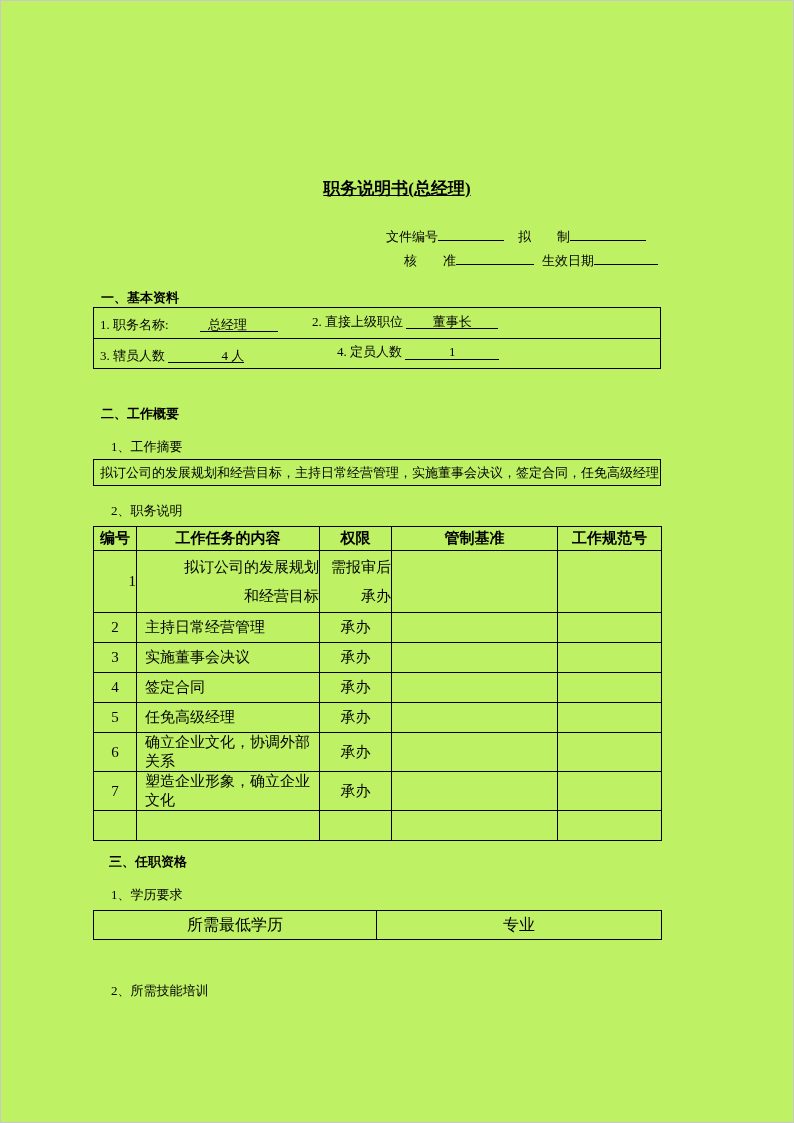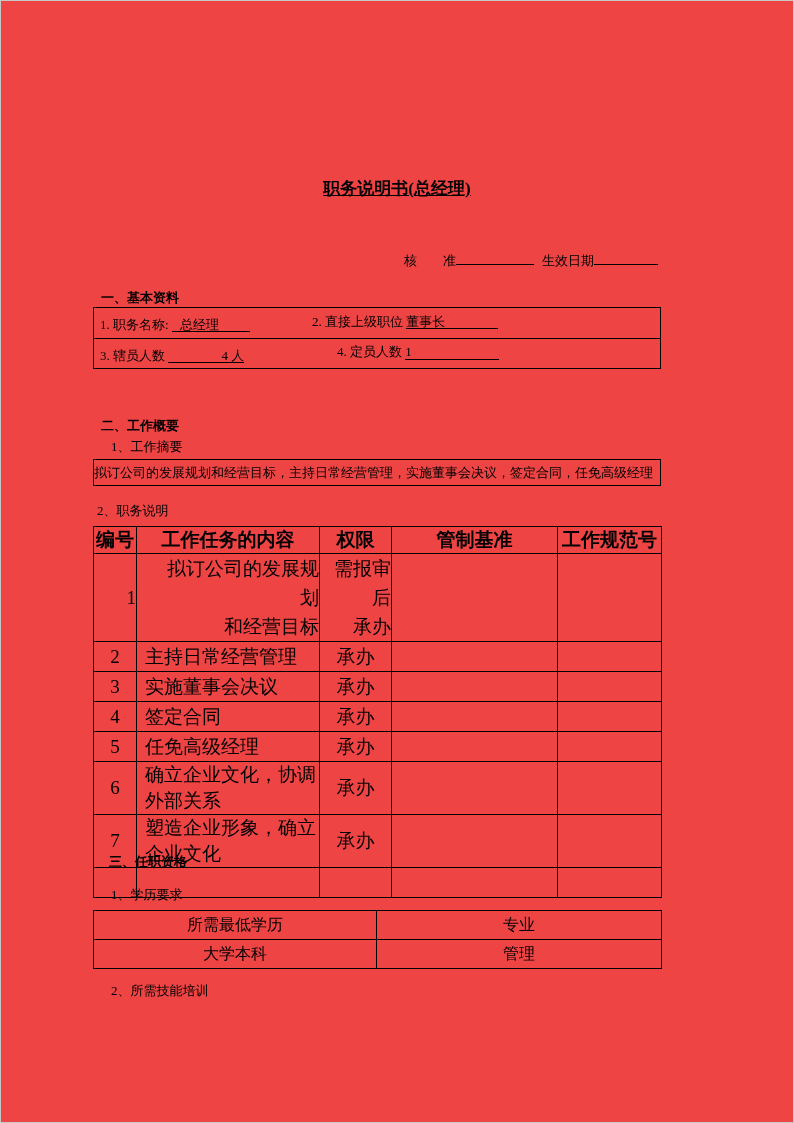--- a/index.html
+++ b/index.html
@@ -1,20 +1,20 @@
 <!DOCTYPE html>
 <html><head>
 <meta charset="utf-8">
 <style>
   * { margin:0; padding:0; box-sizing:border-box; }
   html,body { background:#ffffff; }
   .page {
     position:relative;
     width:794px; height:1123px;
-    background:#ef4444;
+    background:#bef264;
     border:1px solid #c8c8c8;
     font-family:"Liberation Serif","DejaVu Serif",serif;
     color:#000;
     font-size:13px;
     overflow:hidden;
   }
   .abs { position:absolute; }
   .bold { font-weight:bold; }
   .doc-title {
     position:absolute; top:176px; left:0; width:100%;
@@ -39,34 +39,35 @@
     position:absolute; left:0; top:30px; width:100%;
     border-top:1px solid #000;
   }
   .bf { position:absolute; white-space:nowrap; }
   .uval {
     display:inline-block;
     border-bottom:1px solid #000;
     height:16px;
     vertical-align:baseline;
   }
-  .uval.center { text-align:left; }
+  .uval.center { text-align:center; }
   .summary-box {
     position:absolute; left:92px; top:458px;
     width:568px; height:27px;
     border:1px solid #000;
     line-height:25px;
+    padding-left:6px;
     white-space:nowrap;
     overflow:hidden;
   }
   table { border-collapse:collapse; table-layout:fixed; }
   .job-table { position:absolute; left:92px; top:525px; width:568px; }
   .job-table th, .job-table td {
     border:1px solid #000;
-    font-size:19px;
+    font-size:15px;
     vertical-align:middle;
   }
   .job-table th { font-weight:bold; height:24px; text-align:center; }
   .job-table td { height:30px; }
   .c-no   { text-align:center; }
   .c-task { text-align:left; padding-left:8px; }
   .c-auth { text-align:center; }
   .r1 td  { height:62px;text-align:right; }
   .r1 .c-task div, .r1 .c-auth div { line-height:29px; }
   .edu-table { position:absolute; left:92px; top:909px; width:568px; }
@@ -80,58 +81,61 @@
 </style>
 </head>
 <body>
 
 <div class="page">
 
   <div class="doc-title">
     <span>职务说明书(总经理)</span>
   </div>
 
+  <div class="hdr-line" style="left:385px; top:227px;">
+    <span>文件编号</span><span class="fill" style="width:66px;"></span><span class="gap14"></span><span>拟　　制</span><span class="fill" style="width:76px;"></span>
+  </div>
   <div class="hdr-line" style="left:403px; top:251px;">
     <span>核　　准</span><span class="fill" style="width:78px;"></span><span class="gap8"></span><span>生效日期</span><span class="fill" style="width:64px;"></span>
   </div>
 
   <div class="abs bold" style="left:100px; top:288px;">一、基本资料</div>
 
   <div class="basic-box">
     <div class="basic-divider"></div>
 
     <div class="bf" style="left:6px; top:8px;">
       <span>1. 职务名称:</span>
-      <span class="uval" style="width:78px; padding-left:8px;"><span>总经理</span></span>
+      <span class="uval" style="width:78px; padding-left:8px;margin-left:28px;"><span>总经理</span></span>
     </div>
 
     <div class="bf" style="left:218px; top:5px;">
       <span>2. 直接上级职位</span>
       <span class="uval center" style="width:92px;"><span>董事长</span></span>
     </div>
 
     <div class="bf" style="left:6px; top:39px;text-align:right;">
       <span>3. 辖员人数</span>
       <span class="uval" style="width:76px; padding-left:8px;"><span>4 人</span></span>
     </div>
 
     <div class="bf" style="left:215px; top:35px;margin-left:28px;">
       <span>4. 定员人数</span>
       <span class="uval center" style="width:94px;"><span>1</span></span>
     </div>
   </div>
 
-  <div class="abs bold" style="left:100px; top:416px;">二、工作概要</div>
+  <div class="abs bold" style="left:100px; top:404px;">二、工作概要</div>
   <div class="abs" style="left:110px; top:437px;">1、工作摘要</div>
 
   <div class="summary-box">
     <span>拟订公司的发展规划和经营目标，主持日常经营管理，实施董事会决议，签定合同，任免高级经理</span>
   </div>
 
-  <div class="abs" style="left:96px; top:501px;">2、职务说明</div>
+  <div class="abs" style="left:110px; top:501px;">2、职务说明</div>
 
   <table class="job-table">
     <colgroup>
       <col style="width:43px">
         <col style="width:183px">
         <col style="width:72px">
         <col style="width:166px">
         <col style="width:104px">
     </colgroup>
     <thead>
@@ -215,22 +219,18 @@
   <table class="edu-table">
     <colgroup>
         <col style="width:283px">
         <col style="width:285px">
       </colgroup>
     <tbody>
         <tr>
       <td>所需最低学历</td>
       <td>专业</td>
     </tr>
-    <tr>
-      <td>大学本科</td>
-      <td>管理</td>
-    </tr>
   </tbody>
     </table>
 
   <div class="abs" style="left:110px; top:981px;">2、所需技能培训</div>
 
 </div>
 
 </body></html>

